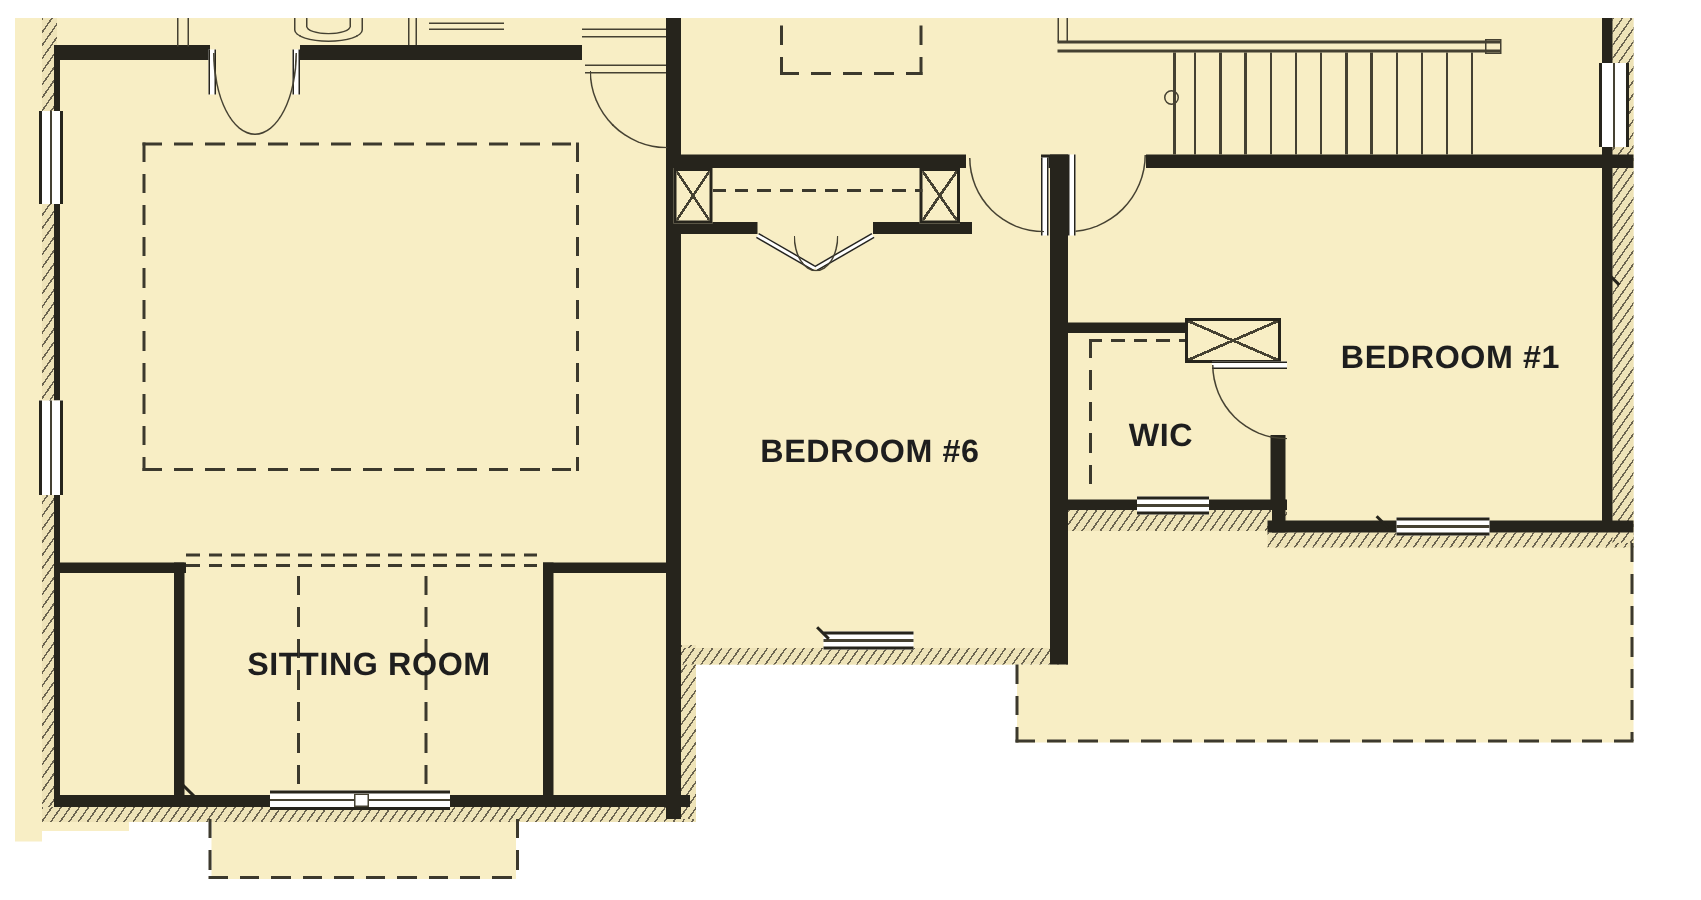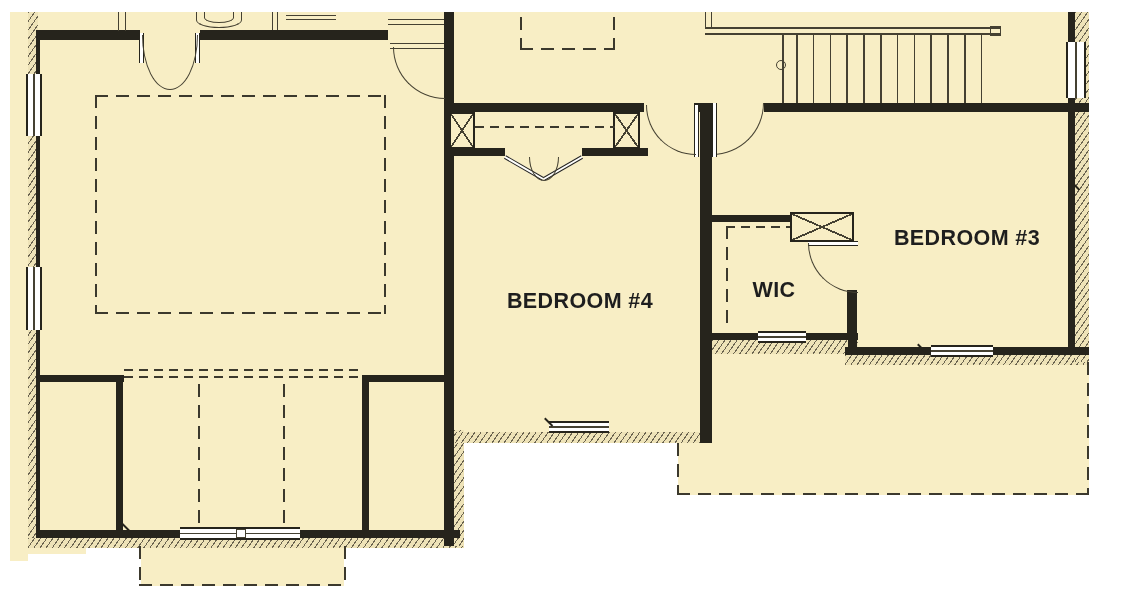--- a/index.html
+++ b/index.html
@@ -150,17 +150,18 @@
   <div class="abs dash-v" style="left:1087px;top:362px;height:132px;"></div>
   <div class="abs dash-v" style="left:139px;top:546px;height:40px;"></div>
   <div class="abs dash-v" style="left:344px;top:546px;height:40px;"></div>
   <div class="abs dash-h" style="left:139px;top:584px;width:207px;"></div>
 
   <div class="abs tick" style="left:120px;top:526px;"></div>
   <div class="abs tick" style="left:543px;top:421px;"></div>
   <div class="abs tick" style="left:916px;top:347px;"></div>
   <div class="abs tick" style="left:1070px;top:185px;"></div>
 
-  <div class="abs label" style="left:460px;top:289px;width:240px;">BEDROOM #4</div>
+  <div class="abs label" style="left:460px;top:289px;width:240px;">BEDROOM #6</div>
   <div class="abs label" style="left:729px;top:278px;width:90px;">WIC</div>
-  <div class="abs label" style="left:847px;top:226px;width:240px;">BEDROOM #3</div>
+  <div class="abs label" style="left:847px;top:226px;width:240px;">BEDROOM #1</div>
+  <div class="abs label" style="left:126px;top:431px;width:240px;">SITTING ROOM</div>
 
 </div>
 
 </body></html>

